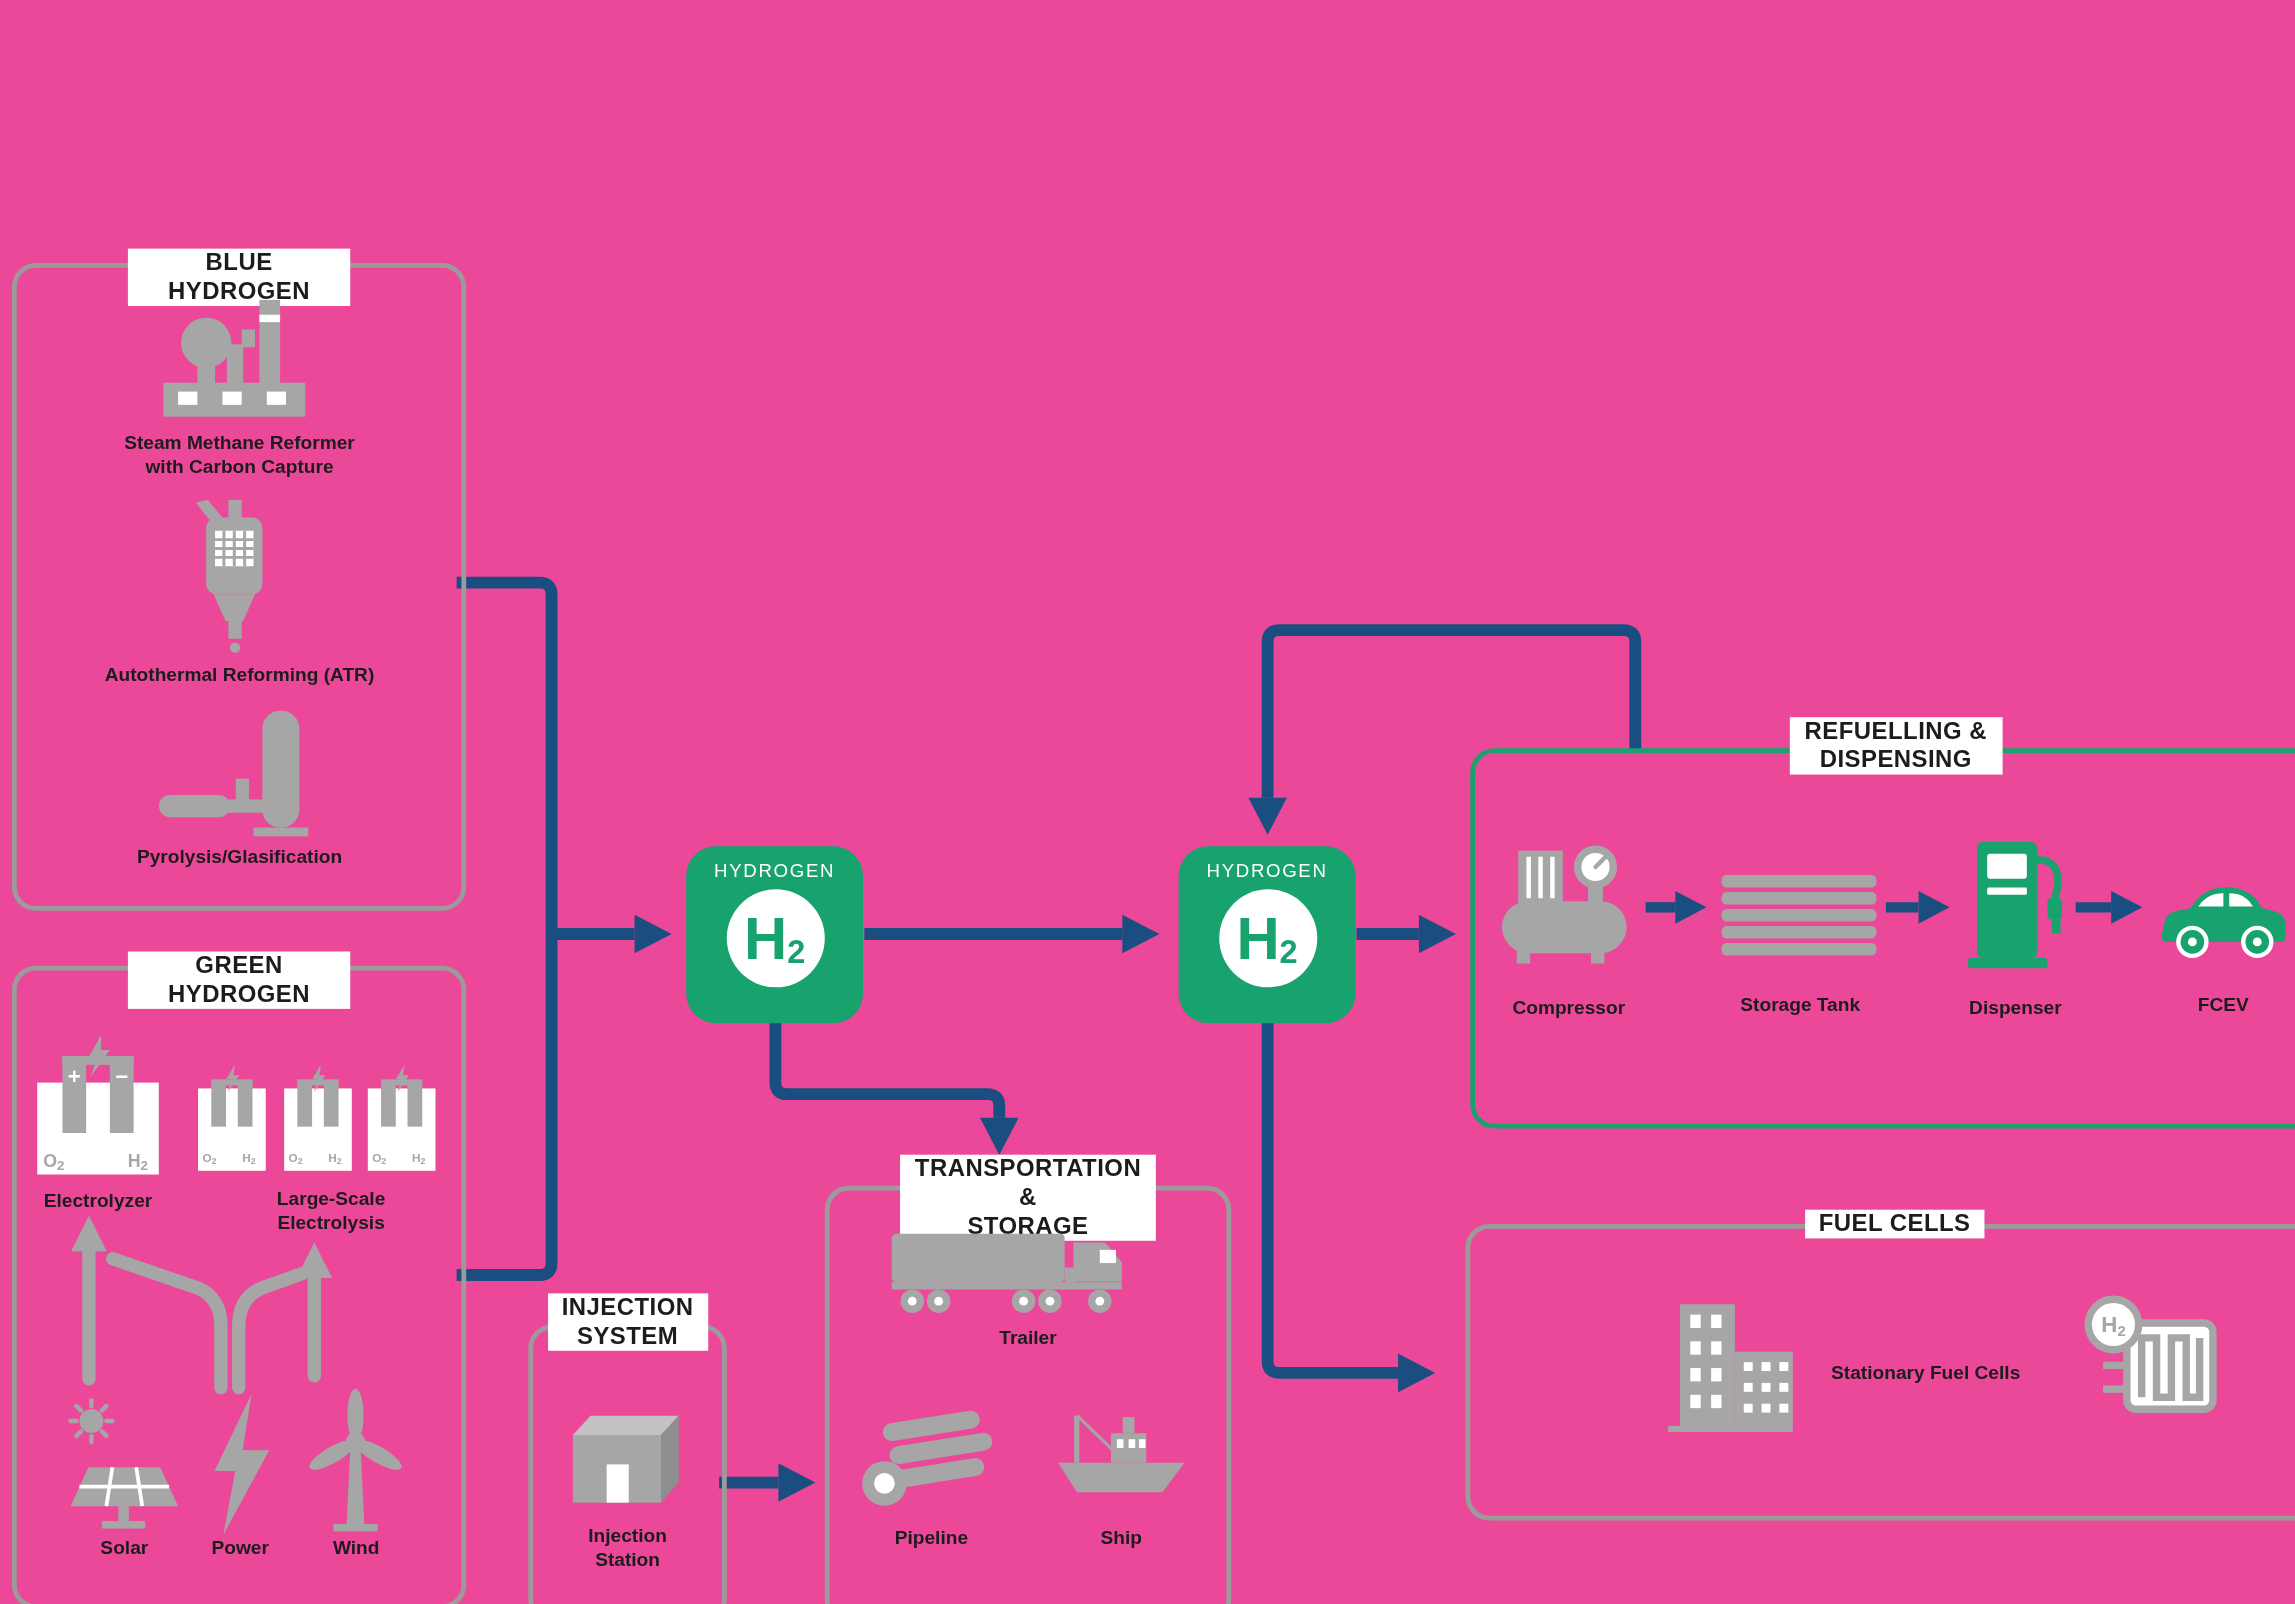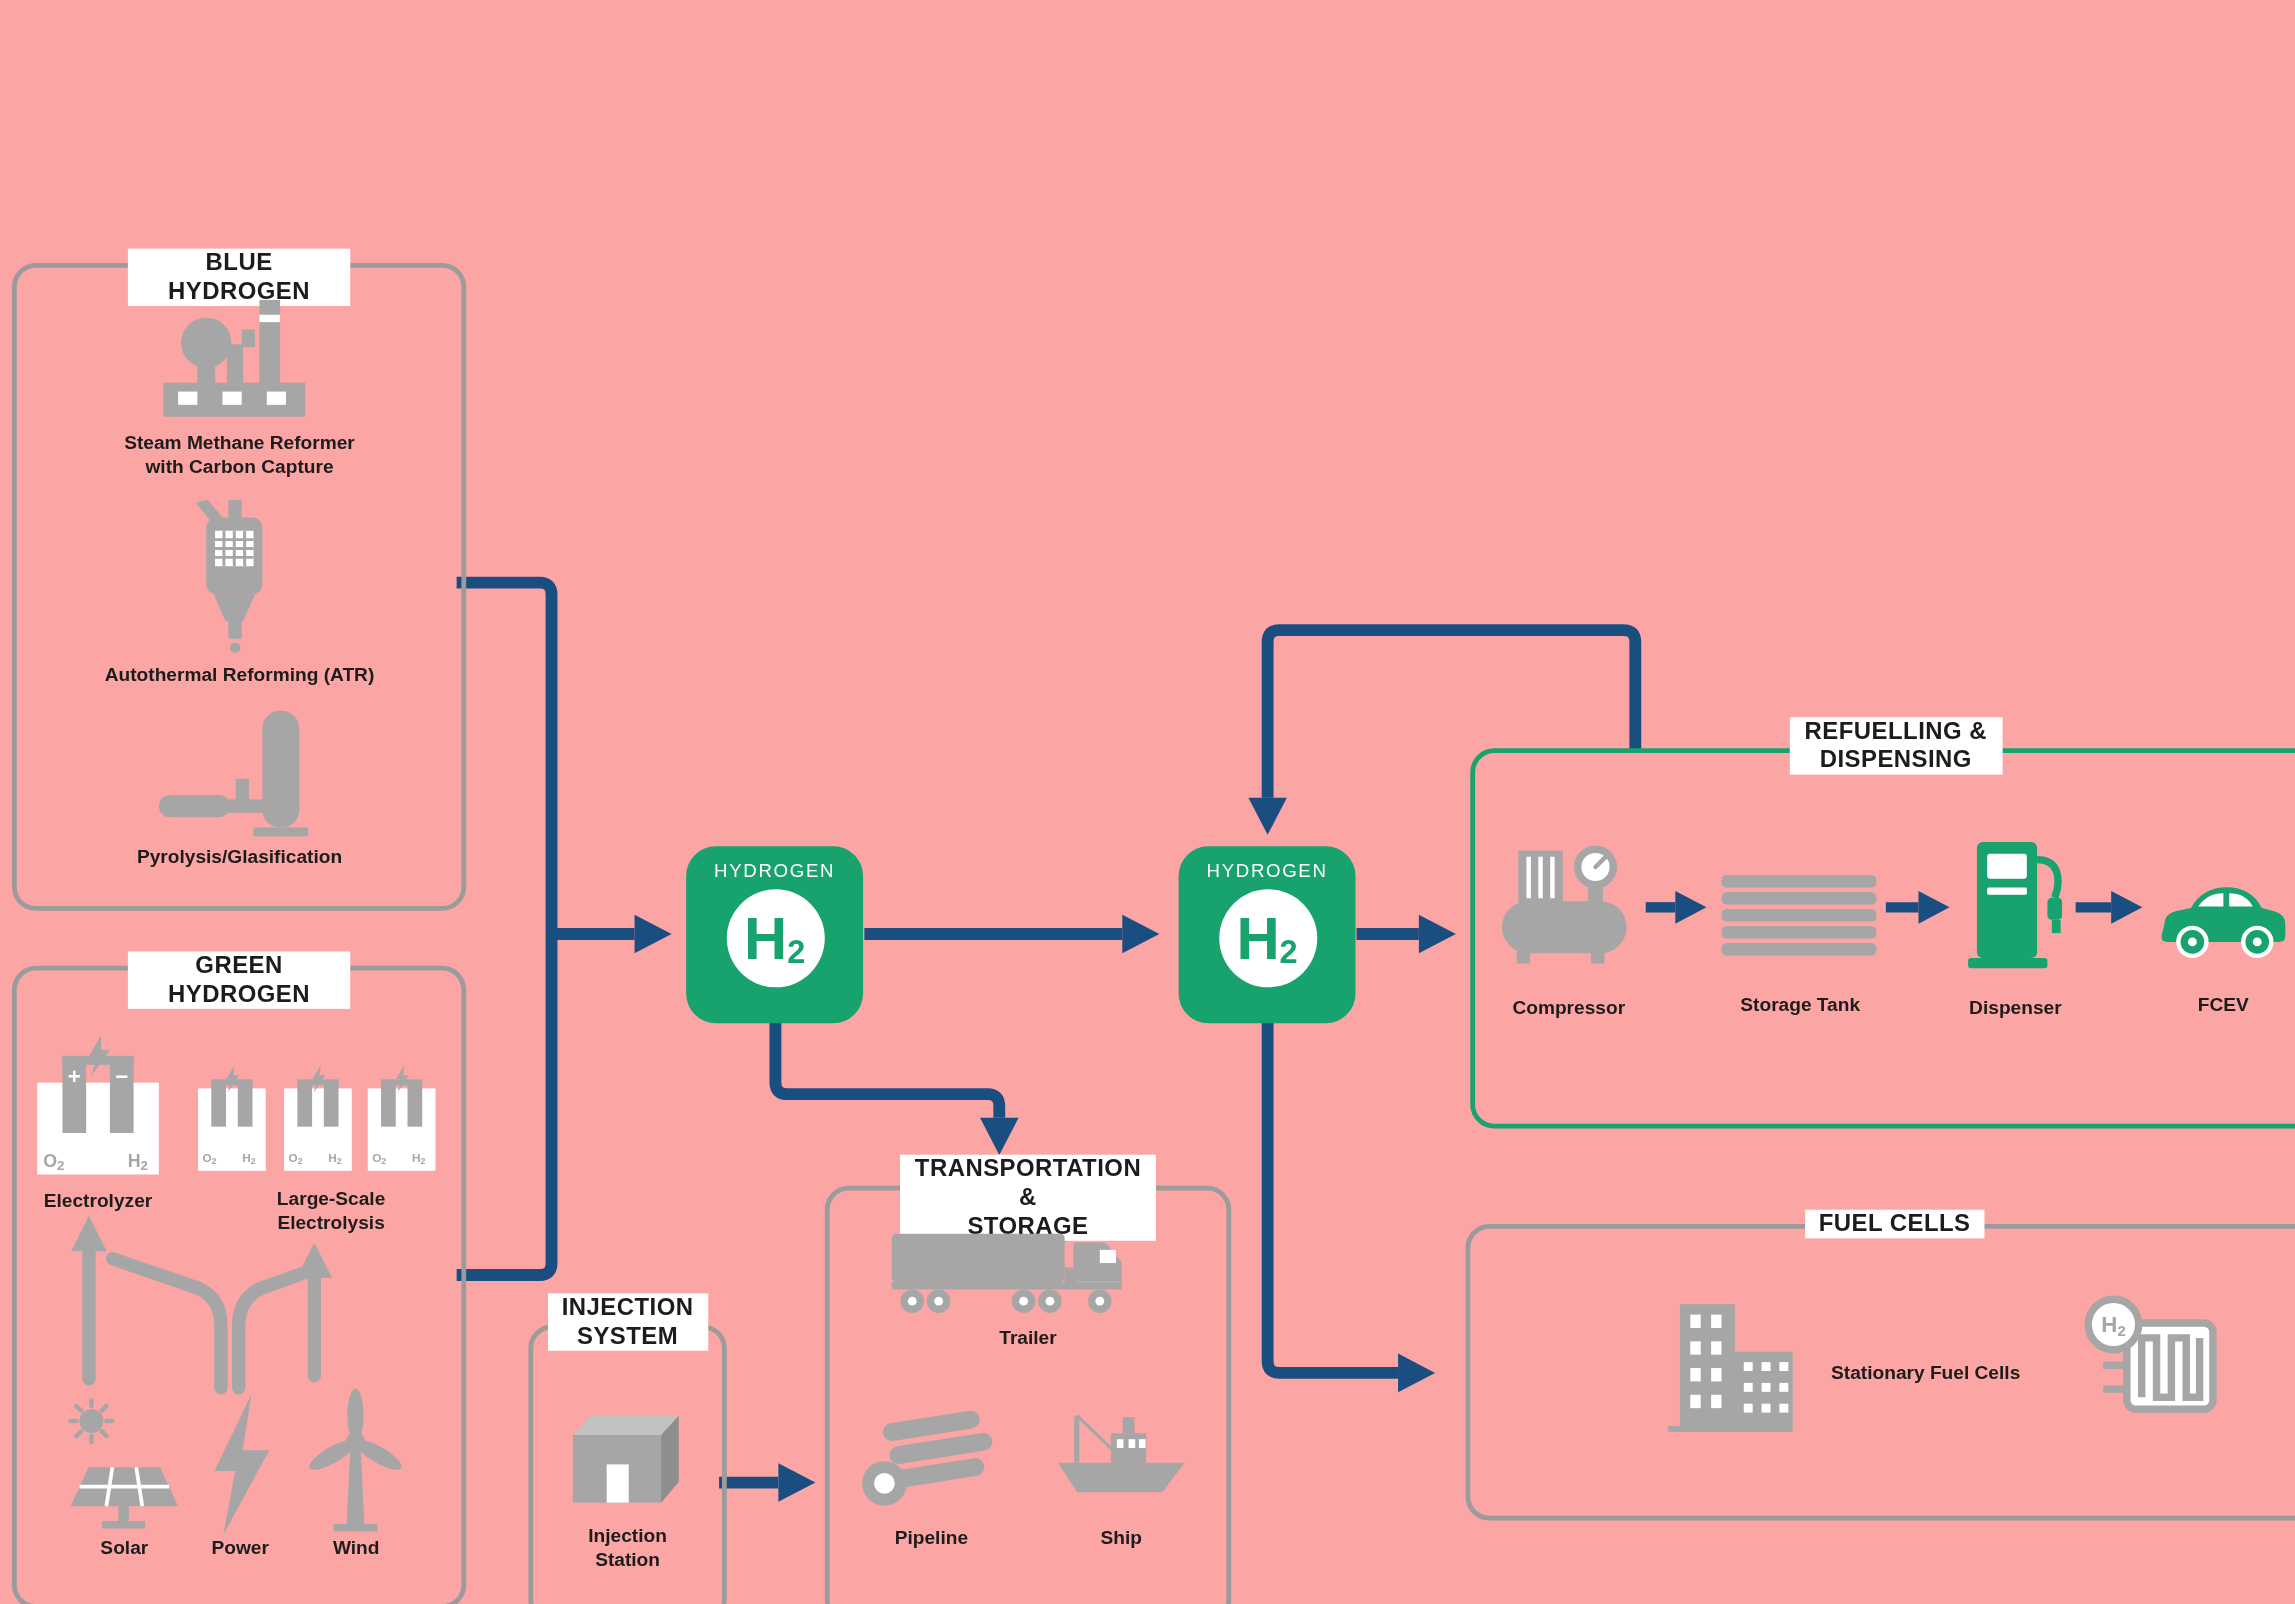--- a/index.html
+++ b/index.html
@@ -1,17 +1,17 @@
 <!DOCTYPE html>
 <html style="--arrow-blue: #1b4e80; --green: #17a26e; --gray-icon: #a6a6a6; --gray-dark: #8e8e8e; --gray-light: #c2c2c2; --gray-border: #9b9b9b; --text-dark: #1c1c1c;font-size:10px"><head>
 <meta charset="utf-8">
 <style>
   html,body{margin:0;padding:0;background:#fff;}
   body{width:2295px;height:1605px;overflow:hidden;font-family:"Liberation Sans","DejaVu Sans",sans-serif;}
-  .page{position:relative;width:2295px;height:1605px;background:#fca5a5;}
+  .page{position:relative;width:2295px;height:1605px;background:#ec4899;}
   .canvas{position:relative;width:960px;height:671px;transform:scale(2.3907);transform-origin:0 0;}
 
   .connectors{position:absolute;left:0;top:0;z-index:1;pointer-events:none;}
   .st-blue{stroke:var(--arrow-blue);stroke-width:8;fill:none;stroke-linejoin:round;}
   .st-blue.thin{stroke-width:7;}
   .fl-blue{fill:var(--arrow-blue);}
   .st-grayarr{stroke:var(--gray-icon);stroke-width:9;fill:none;stroke-linecap:round;stroke-linejoin:round;}
 
   .box{position:absolute;border:2.2px solid var(--gray-border);border-radius:10px;background:transparent;z-index:2;}
   .box.green-border{border-color:var(--green);}

